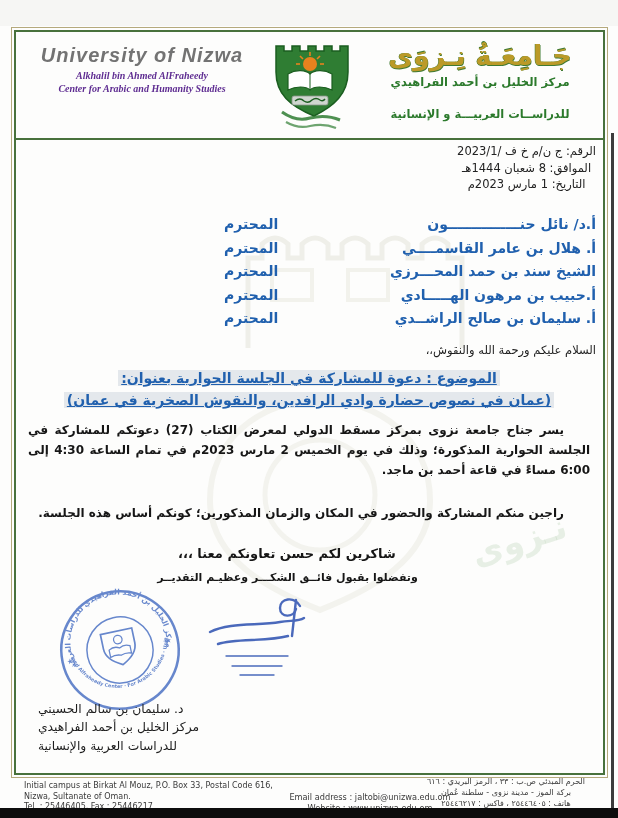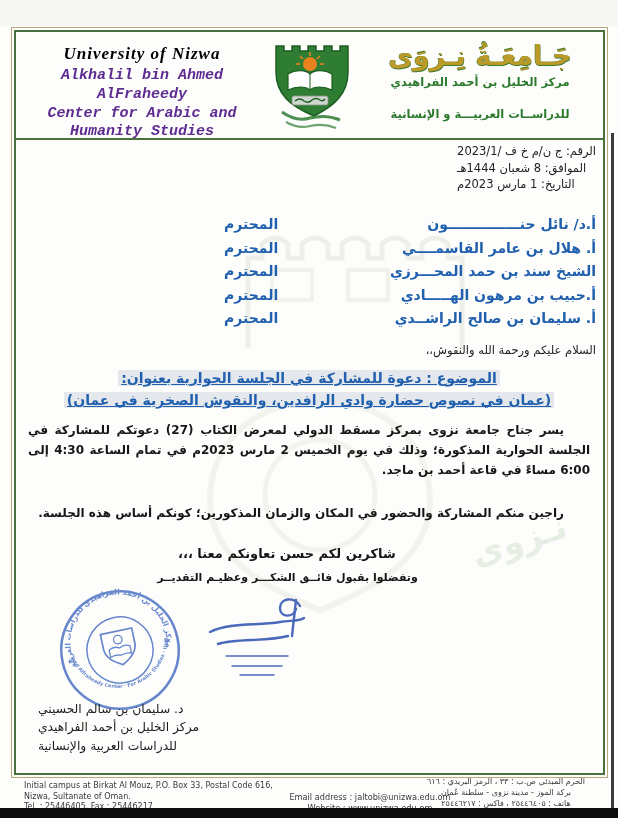--- a/index.html
+++ b/index.html
@@ -19,32 +19,32 @@
   }
   .header-divider{ position:absolute; left:14px; top:138px; width:591px; height:2px; background:#48713c; }
 
   
   .wm{ position:absolute; pointer-events:none; }
   .wm-nizwa{ left:470px; top:520px; font-size:34px; font-weight:bold; color:rgba(120,170,110,0.16);
     transform:rotate(-18deg); direction:rtl; letter-spacing:2px; }
 
   
   .hdr-en{ position:absolute; left:26px; top:44px; width:232px; text-align:center; }
-  .hdr-en .title{ font-family:Liberation Serif, serif; font-weight:bold; font-style:italic;
-     font-size:17px; color:#000000; letter-spacing:1px; }
-  .hdr-en .sub{ font-family:Liberation Mono, monospace; font-weight:bold; font-style:italic;
-     font-size:15px; color:#5e2c91; line-height:1.25; margin-top:3px; }
+  .hdr-en .title{ font-family:Liberation Sans, sans-serif; font-weight:bold; font-style:italic;
+     font-size:20px; color:#737373; letter-spacing:1px; }
+  .hdr-en .sub{ font-family:Liberation Serif, serif; font-weight:bold; font-style:italic;
+     font-size:10px; color:#5e2c91; line-height:1.25; margin-top:3px; }
   .hdr-logo{ position:absolute; left:262px; top:38px; width:96px; height:100px; }
   .hdr-ar{ position:absolute; left:362px; top:40px; width:236px; text-align:center; direction:rtl; }
   .hdr-ar .callig{ font-size:27px; font-weight:bold; color:#bb9a28;
      text-shadow:0.5px 0.5px 0 #3f7a33, -0.5px -0.5px 0 #3f7a33; }
   .hdr-ar .sub{ font-size:11.5px; font-weight:bold; color:#2c7a2c; line-height:1.35; margin-top:4px; }
 
   
-  .ref{ position:absolute; right:22px; top:143px; direction:rtl; text-align:left;
+  .ref{ position:absolute; right:22px; top:143px; direction:rtl; text-align:center;
     font-size:11.5px; color:#222; line-height:1.45; }
 
   
   .recips{ position:absolute; right:22px; top:216px; width:372px; direction:rtl; }
   .recip-row{ display:flex; justify-content:space-between; align-items:baseline;
     font-size:14px; font-weight:bold; color:#2060ae; height:23.5px; }
 
   .greeting{ position:absolute; right:22px; top:343px; direction:rtl; font-size:11.5px; color:#1d1d1d; }
 
   .subject{ position:absolute; left:28px; top:367px; width:562px; text-align:center; direction:rtl;

